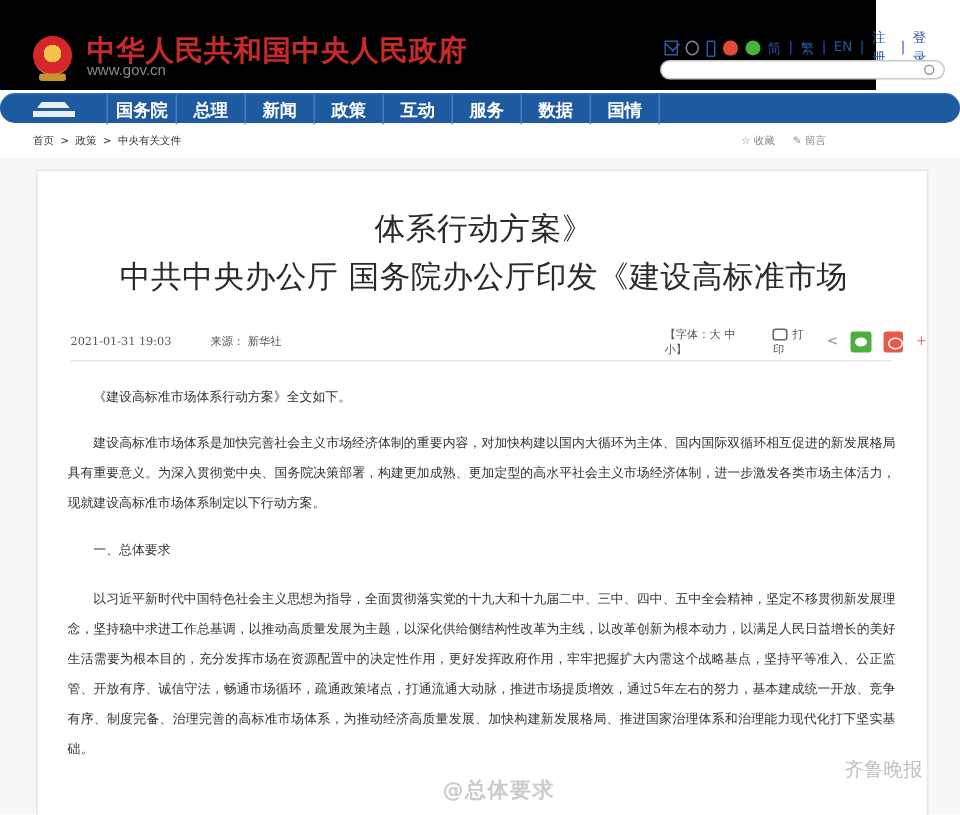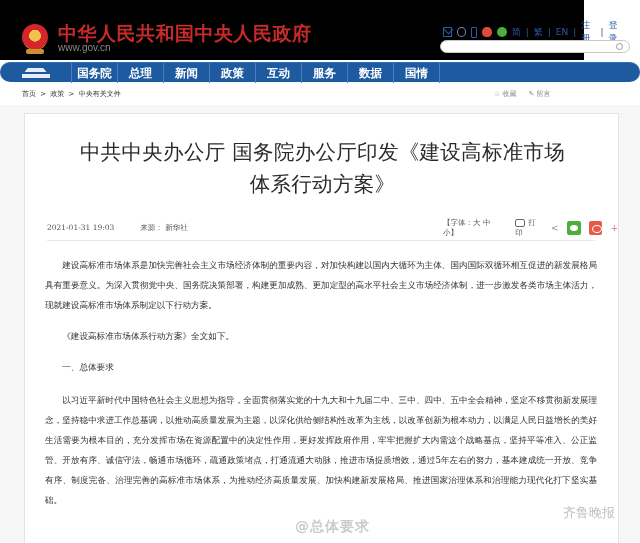--- a/index.html
+++ b/index.html
@@ -123,22 +123,22 @@
   <div class="crumb-actions">
     <span>☆ 收藏</span>
     <span>✎ 留言</span>
   </div>
 </div>
 
 <div class="page-bg"></div>
 
 <div class="card">
   <div class="title">
+    <div>体系行动方案》</div>
     <div>中共中央办公厅 国务院办公厅印发《建设高标准市场</div>
-    <div>体系行动方案》</div>
   </div>
 
   <div class="meta">
     <span>2021-01-31 19:03</span>
     <span>
       <span>来源：</span>
       <span>新华社</span>
     </span>
   </div>
 
@@ -149,21 +149,21 @@
     </span>
     <span class="share-icon">&lt;</span>
     <span class="btn-wechat"></span>
     <span class="btn-weibo"></span>
     <span class="plus">+</span>
   </div>
 
   <div class="meta-line"></div>
 
   <div class="body">
+    <p>《建设高标准市场体系行动方案》全文如下。</p>
     <p>建设高标准市场体系是加快完善社会主义市场经济体制的重要内容，对加快构建以国内大循环为主体、国内国际双循环相互促进的新发展格局具有重要意义。为深入贯彻党中央、国务院决策部署，构建更加成熟、更加定型的高水平社会主义市场经济体制，进一步激发各类市场主体活力，现就建设高标准市场体系制定以下行动方案。</p>
-    <p>《建设高标准市场体系行动方案》全文如下。</p>
     <h4>一、总体要求</h4>
     <p class="tight">以习近平新时代中国特色社会主义思想为指导，全面贯彻落实党的十九大和十九届二中、三中、四中、五中全会精神，坚定不移贯彻新发展理念，坚持稳中求进工作总基调，以推动高质量发展为主题，以深化供给侧结构性改革为主线，以改革创新为根本动力，以满足人民日益增长的美好生活需要为根本目的，充分发挥市场在资源配置中的决定性作用，更好发挥政府作用，牢牢把握扩大内需这个战略基点，坚持平等准入、公正监管、开放有序、诚信守法，畅通市场循环，疏通政策堵点，打通流通大动脉，推进市场提质增效，通过5年左右的努力，基本建成统一开放、竞争有序、制度完备、治理完善的高标准市场体系，为推动经济高质量发展、加快构建新发展格局、推进国家治理体系和治理能力现代化打下坚实基础。</p>
   </div>
 </div>
 
 <div class="wm1">@总体要求</div>
 <div class="wm2">齐鲁晚报</div>
 
 </body></html>

